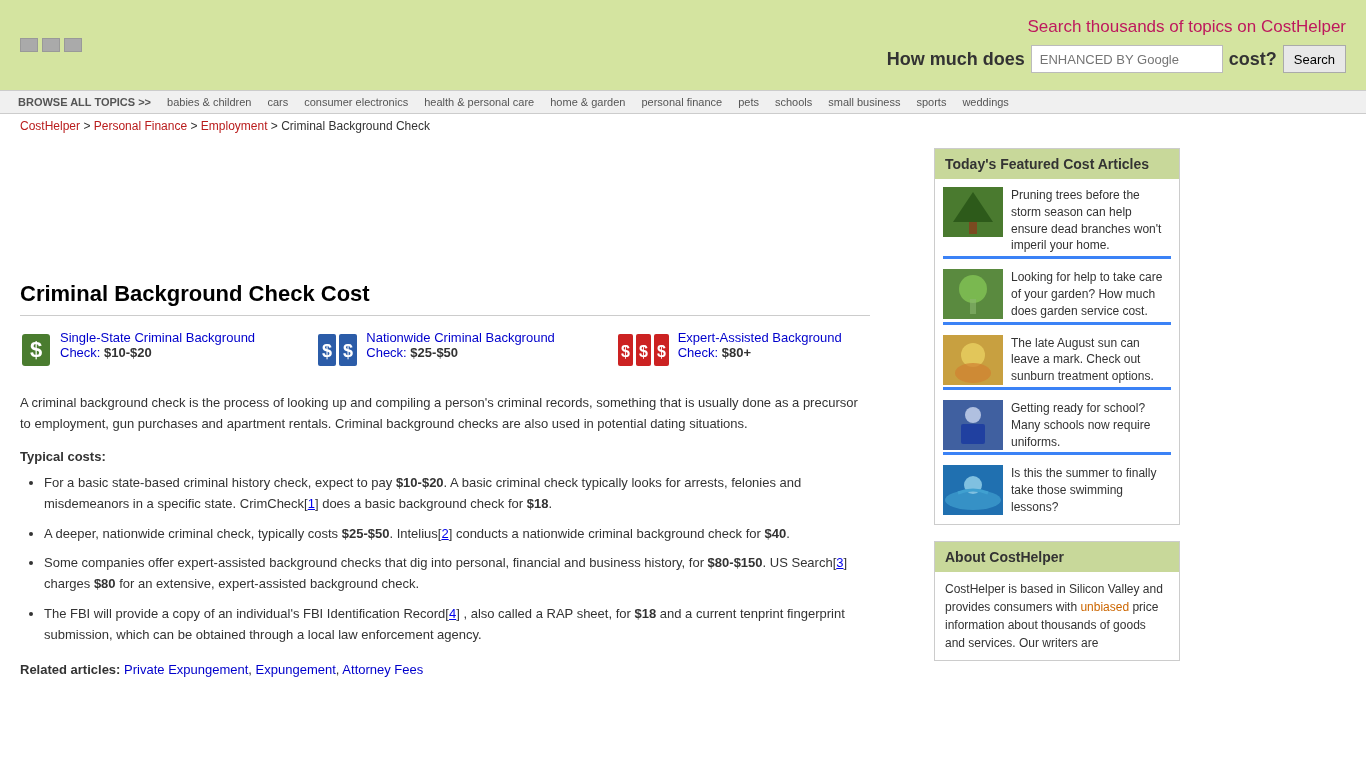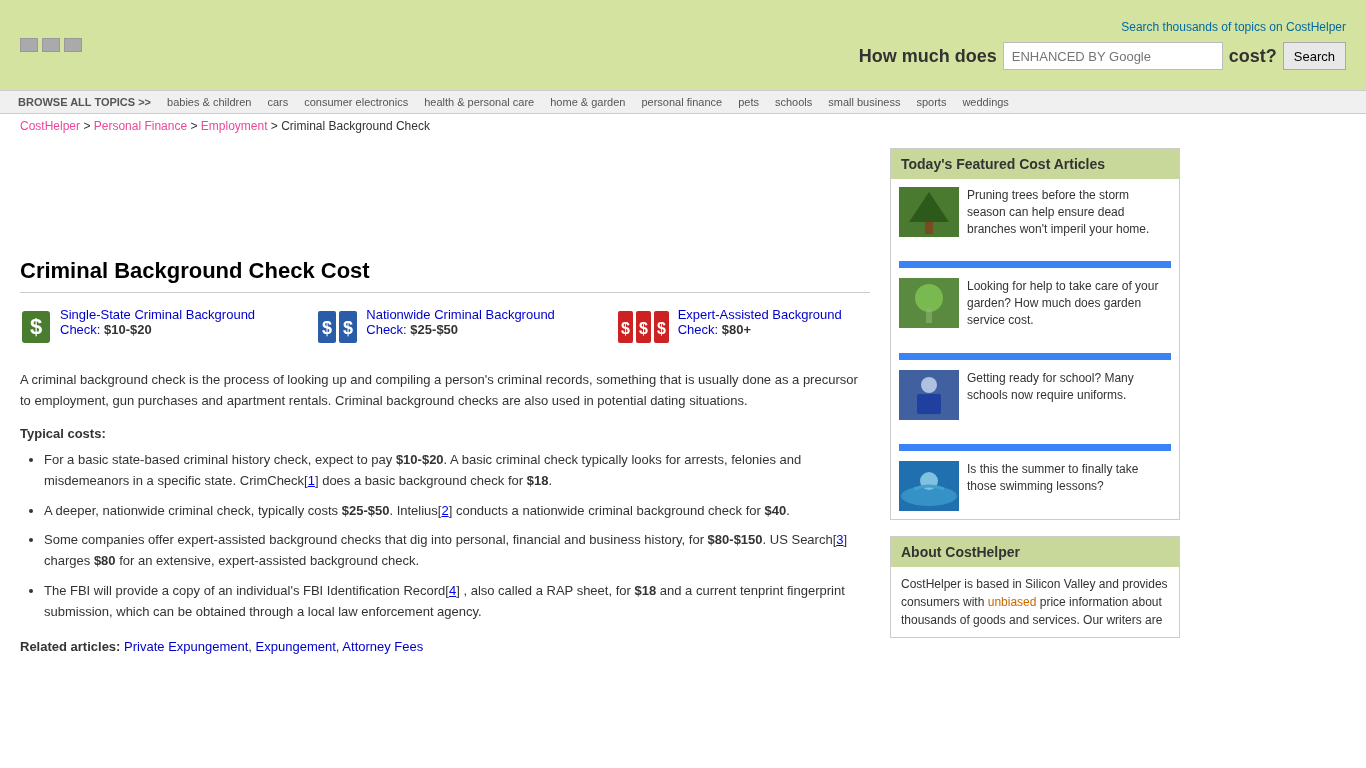--- a/index.html
+++ b/index.html
@@ -10,28 +10,28 @@
       background: #d4e4a0;
       padding: 10px 20px 10px 20px;
       display: flex;
       align-items: center;
       justify-content: space-between;
       min-height: 90px;
     }
     #header-logo { display: flex; gap: 4px; }
     #header-logo span { display: inline-block; width: 18px; height: 14px; background: #aaa; border: 1px solid #999; }
     #header-right { text-align: right; }
-    #header-tagline { font-size: 12px; color: #0369a1; margin-bottom: 8px; }
+    #header-tagline { font-size: 17px; color: #be185d; margin-bottom: 8px; }
     #search-row { display: flex; align-items: center; gap: 6px; }
     #search-label { font-size: 18px; font-weight: bold; color: #333; }
     #search-input {
       border: 1px solid #bbb;
       padding: 0 8px;
       font-size: 13px;
-      width: 220px;
+      width: 192px;
       height: 28px;
     }
     #search-cost { font-size: 18px; font-weight: bold; color: #333; }
     #search-button {
       background: #e8e8e8;
       border: 1px solid #aaa;
       padding: 4px 10px;
       font-size: 13px;
       cursor: pointer;
       height: 28px;
@@ -53,21 +53,21 @@
       text-decoration: none;
     }
 
     
     #breadcrumb {
       padding: 5px 20px;
       font-size: 12px;
       color: #333;
       background: #fff;
     }
-    #breadcrumb a { color: #ec4899; text-decoration: none; }
+    #breadcrumb a { color: #b91c1c; text-decoration: none; }
 
     
     #main-wrapper {
       display: flex;
       padding: 0 20px;
       gap: 20px;
       max-width: 1200px;
       align-items: flex-end;
     }
 
@@ -89,30 +89,30 @@
     
     #body-text { font-size: 13px; line-height: 1.6; margin-bottom: 14px; color: #333; }
     #typical-costs-title { font-weight: bold; font-size: 13px; margin-bottom: 8px; }
     #costs-list { padding-left: 24px; font-size: 13px; line-height: 1.65; }
     #costs-list li { margin-bottom: 8px; }
     #related-articles { font-size: 13px; margin-top: 16px; }
     #related-articles a { color: #0000cc; text-decoration: none; }
 
     
     #sidebar { width: 290px; padding-top: 10px; flex-shrink: 0; }
-    .sidebar-box { border: 1px solid #ccc; margin-bottom: 16px; }
+    .sidebar-box { border: 1px solid #ccc; margin-bottom: 16px; margin-left: 44px; }
     .sidebar-box-title {
       background: #c8d89a;
       padding: 7px 10px;
       font-size: 14px;
       font-weight: bold;
       color: #333;
     }
     .sidebar-articles { padding: 8px; }
-    .sidebar-article { display: flex; gap: 8px; margin-bottom: 10px; padding-bottom: 24px; border-bottom: 7px solid #3b82f6; }
+    .sidebar-article { display: flex; gap: 8px; margin-bottom: 10px; padding-bottom: 2px; border-bottom: 3px solid #3b82f6; }
     .sidebar-article:last-child { border-bottom: none; margin-bottom: 0; padding-bottom: 0; }
     .sidebar-thumb {
       width: 60px;
       height: 50px;
       flex-shrink: 0;
       background: #aaa;
       overflow: hidden;
     }
     .sidebar-article-text { font-size: 12px; line-height: 1.4; color: #333; }
 
@@ -297,20 +297,30 @@
           <div class="sidebar-thumb thumb-garden">
             <svg width="60" height="50" viewBox="0 0 60 50">
               <rect width="60" height="50" fill="#5a8a3f"></rect>
               <circle cx="30" cy="20" r="14" fill="#7ab850"></circle>
               <rect x="27" y="30" width="6" height="15" fill="#8ab870" opacity="0.6"></rect>
             </svg>
           </div>
           <div class="sidebar-article-text">Looking for help to take care of your garden? How much does garden service cost.</div>
         </div>
 
+        <div class="sidebar-article">
+          <div class="sidebar-thumb thumb-sun">
+            <svg width="60" height="50" viewBox="0 0 60 50">
+              <rect width="60" height="50" fill="#c8a040"></rect>
+              <circle cx="30" cy="20" r="12" fill="#e8d060" opacity="0.8"></circle>
+              <ellipse cx="30" cy="38" rx="18" ry="10" fill="#d08030" opacity="0.7"></ellipse>
+            </svg>
+          </div>
+          <div class="sidebar-article-text">The late August sun can leave a mark. Check out sunburn treatment options.</div>
+        </div>
 
         <div class="sidebar-article">
           <div class="sidebar-thumb thumb-school">
             <svg width="60" height="50" viewBox="0 0 60 50">
               <rect width="60" height="50" fill="#4060a0"></rect>
               <circle cx="30" cy="15" r="8" fill="#b0c0e0"></circle>
               <rect x="18" y="24" width="24" height="20" rx="2" fill="#2040a0"></rect>
             </svg>
           </div>
           <div class="sidebar-article-text">Getting ready for school? Many schools now require uniforms.</div>

